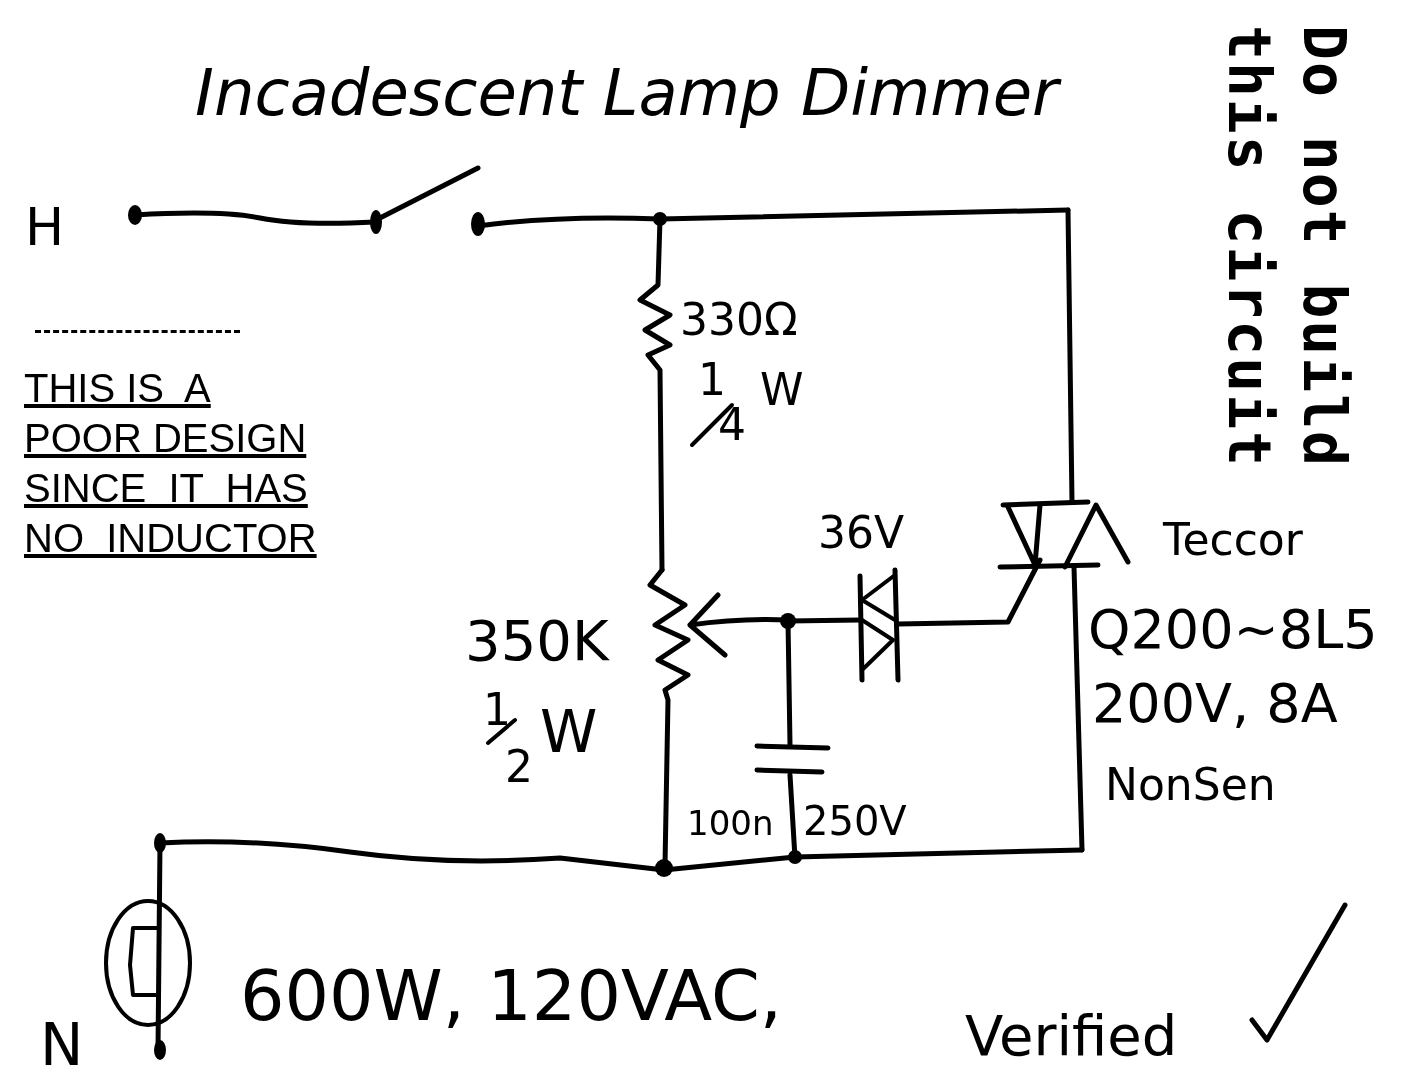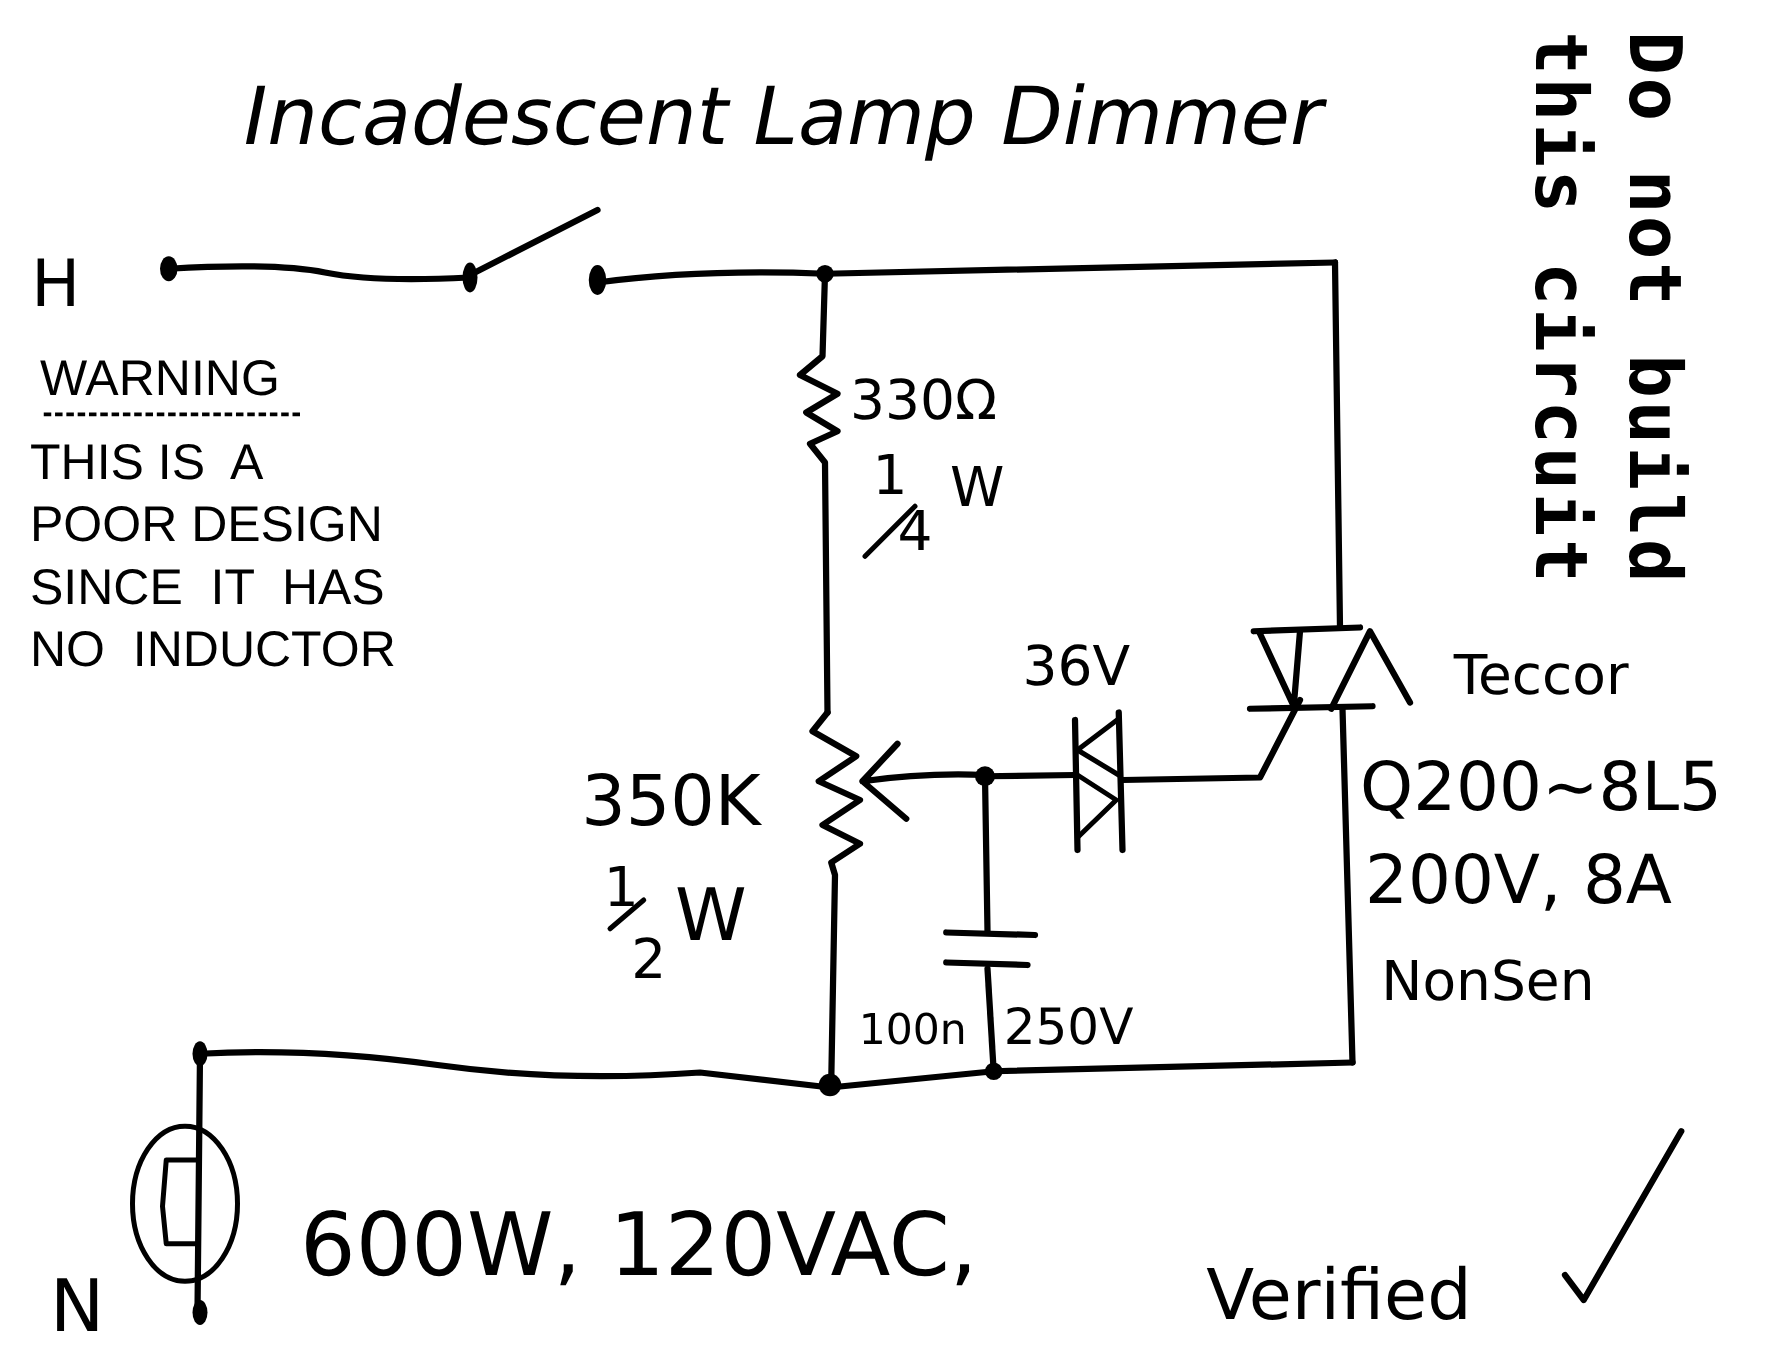--- a/index.html
+++ b/index.html
@@ -96,22 +96,21 @@
       <ellipse class="dot" cx="160" cy="1050" rx="6" ry="10"></ellipse>
     </g>
     <text class="hand" x="40" y="1065" style="font-size:58px">N</text>
 
     <text class="hand big" x="240" y="1020">600W, 120VAC,</text>
 
     <text class="hand" x="965" y="1055" style="font-size:56px">Verified</text>
     <path class="wire" d="M1252 1020 L1267 1040 L1345 905"></path>
   </svg>
 
-  <div class="print" style="left:32px; top:278px;">WARNING</div>
   <div class="dash"></div>
-  <div class="print" style="left:24px; top:345px;">THIS IS  A
+  <div class="print" style="left:24px; top:363px;text-decoration:underline;">THIS IS  A
 POOR DESIGN
 SINCE  IT  HAS
 NO  INDUCTOR</div>
 
   <div class="vert" style="left:1290px; top:25px;">Do not build</div>
   <div class="vert" style="left:1215px; top:25px;">this circuit</div>
 </div>
 
 </body></html>

